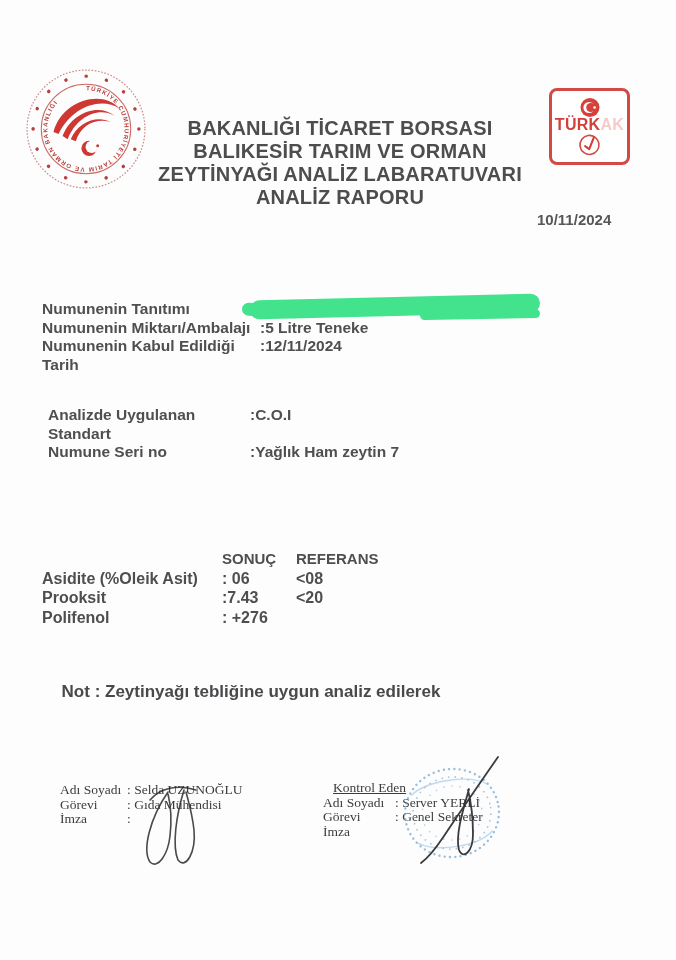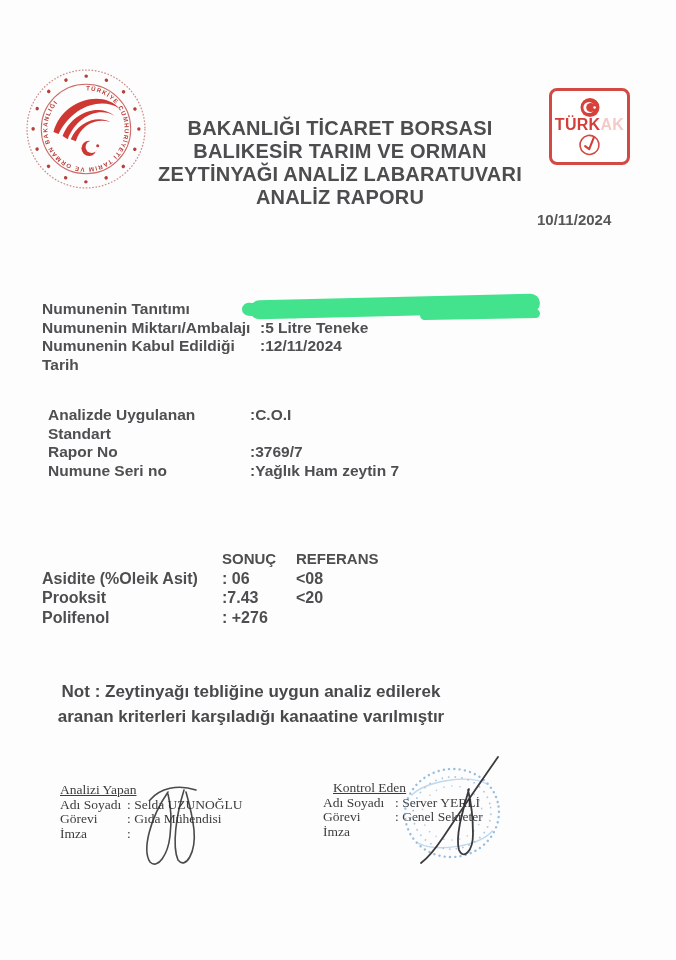--- a/index.html
+++ b/index.html
@@ -158,24 +158,20 @@
     <div class="stroke2"></div>
     <div class="stroke3"></div>
   </div>
 
   <div class="info-block report-block">
     <div class="info-row">
       <span class="lbl">Analizde Uygulanan Standart</span>
       <span class="val">:C.O.I</span>
     </div>
     <div class="info-row">
-      <span class="lbl">Rapor No</span>
-      <span class="val">:3769/7</span>
-    </div>
-    <div class="info-row">
       <span class="lbl">Numune Seri no</span>
       <span class="val">:Yağlık Ham zeytin 7</span>
     </div>
   </div>
 
   <div class="results">
     <span></span>
     <span class="hdr">SONUÇ</span>
     <span class="hdr">REFERANS</span>
 
@@ -187,25 +183,23 @@
     <span>:7.43</span>
     <span>&lt;20</span>
 
     <span>Polifenol</span>
     <span>: +276</span>
     <span></span>
   </div>
 
   <div class="note">
     <div>Not : Zeytinyağı tebliğine uygun analiz edilerek</div>
-    <div>aranan kriterleri karşıladığı kanaatine varılmıştır</div>
   </div>
 
   <div class="sig sig-analyst">
-    <div class="heading">Analizi Yapan</div>
     <div class="sig-row">
       <span class="lbl">Adı Soyadı</span>
       <span>: Selda UZUNOĞLU</span>
     </div>
     <div class="sig-row">
       <span class="lbl">Görevi</span>
       <span>: Gıda Mühendisi</span>
     </div>
     <div class="sig-row">
       <span class="lbl">İmza</span>

